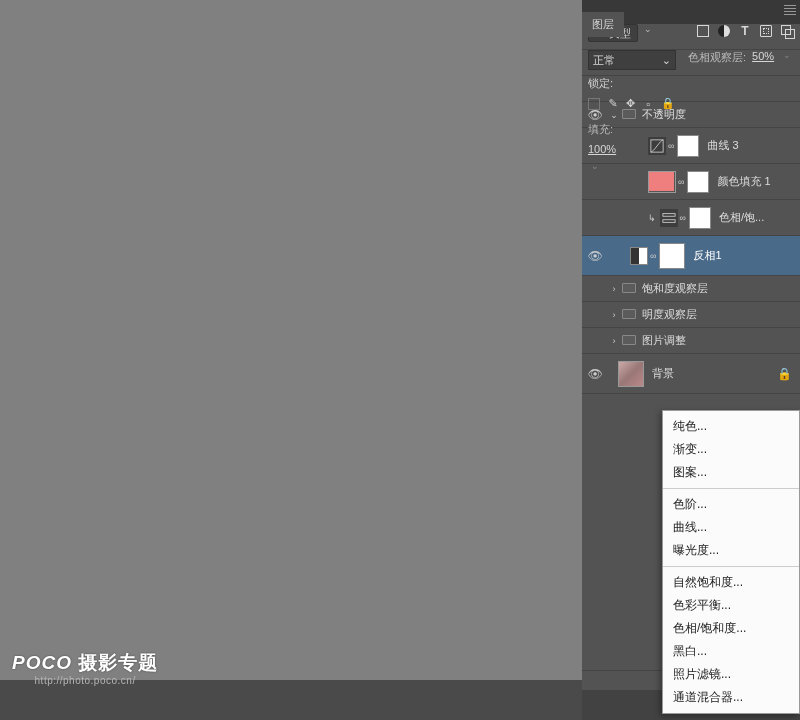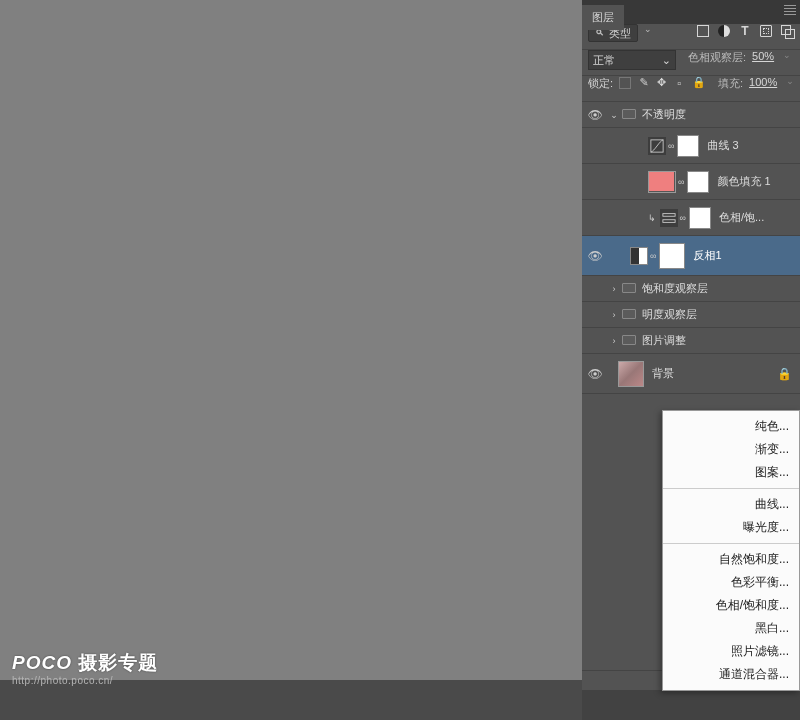--- a/index.html
+++ b/index.html
@@ -2,46 +2,46 @@
 <html><head>
 <meta charset="utf-8">
 <style>
   * { box-sizing: border-box; margin: 0; padding: 0; font-family: "Microsoft YaHei", "PingFang SC", Arial, sans-serif; }
   html, body { width: 800px; height: 720px; overflow: hidden; background: #000; }
   .app { position: relative; width: 800px; height: 720px; background: #4a4a4a; }
   .canvas { position: absolute; left: 0; top: 0; width: 582px; height: 680px; background: #808080; }
   .watermark { position: absolute; left: 12px; bottom: 34px; color: #fff; }
   .watermark .l1 { font-size: 19px; font-weight: 700; letter-spacing: 1px; text-shadow: 0 0 2px rgba(0,0,0,.5); }
   .watermark .l1 .poco { font-style: italic; }
-  .watermark .l2 { font-size: 10px; color: #b5b5b5; letter-spacing: .5px; margin-top: -1px; }
+  .watermark .l2 { font-size: 10px; color: #b5b5b5; letter-spacing: .5px; margin-top: -1px; text-align: center; }
 
   .panel { position: absolute; top: 0; right: 0; width: 218px; height: 720px; background: #535353; color: #d6d6d6; font-size: 11px; }
   .panel-tab { height: 24px; background: #383838; display: flex; align-items: center; }
-  .panel-tab .tab { padding: 5px 10px; background: #535353; color: #d6d6d6; position: relative; top:5px;}
+  .panel-tab .tab { padding: 5px 10px; background: #535353; color: #d6d6d6; position: relative; top:12px;}
   .panel-hamburger { position:absolute; top:5px; right:4px; display:flex; flex-direction:column; gap:2px;}
   .panel-hamburger span{width:12px;height:1px;background:#999;}
 
   .row { display: flex; align-items: flex-start; height: 26px; padding: 0 6px; gap: 6px; border-bottom: 1px solid #444; background:#535353;}
   .filter-row .search { display:inline-flex; align-items:center; gap:4px; background:#3f3f3f; border:1px solid #333; border-radius:2px; padding:2px 6px; height:18px; }
   .filter-row .search svg{width:10px;height:10px;fill:#bbb;}
   .filter-row .caret{font-size:9px;color:#bbb;}
   .filter-row .spacer{flex:1;}
   .filter-icons{display:flex; gap:7px; align-items:center;}
   .filter-icons .ico{width:14px;height:14px;display:flex;align-items:center;justify-content:center;color:#d6d6d6;}
   .ico-border{border:1px solid #d6d6d6;width:12px;height:12px;}
   .ico-dbl{position:relative;width:12px;height:12px;}
   .ico-dbl::before,.ico-dbl::after{content:"";position:absolute;border:1px solid #d6d6d6;width:8px;height:8px;}
   .ico-dbl::before{left:0;top:0;} .ico-dbl::after{left:4px;top:4px;}
 
   .select { flex: 0 0 88px; height:20px; background:#3f3f3f; border:1px solid #333; display:flex; align-items:center; padding:0 4px; justify-content:space-between;}
   .opt-label{color:#bbb;}
   .val{color:#d6d6d6; text-decoration: underline;}
   .mini-caret{font-size:9px;color:#888;margin-left:3px;}
 
-  .lock-row{font-size:11px;}
+  .lock-row{font-size:11px;flex-direction:column;}
   .lock-row .icons{display:flex;gap:7px;align-items:center;}
   .slot{width:12px;height:12px;border:1px solid #777;}
   .brush{display:inline-flex;align-items:center;justify-content:center;width:12px;height:12px;color:#ccc;}
   .arrows{font-size:11px;}
   .lock{font-size:11px;}
 
   .layers { background:#535353; }
   .layer{display:flex;align-items:center;height:36px;border-bottom:1px solid #444;padding-right:8px;}
   .layer.sm{height:26px;}
   .visibility{width:26px;text-align:center;color:#ccc;font-size:12px;}
@@ -65,21 +65,21 @@
   .lock-badge{margin-left:auto;color:#ccc;font-size:12px;}
   .neg{width:18px;height:18px;background:linear-gradient(90deg,#333 0 50%,#fff 50% 100%);border:1px solid #888;margin-right:2px;}
 
   .panel-bottom{position:absolute;bottom:30px;left:0;right:0;height:20px;border-top:1px solid #444;display:flex;align-items:center;justify-content:flex-end;gap:10px;padding:0 10px;color:#999;background:#535353;}
   .panel-below{position:absolute;bottom:0;left:0;right:0;height:30px;background:#424242;}
 
   
   .cmenu{position:absolute; right:0; top:410px; width:138px; background:#fbfbfb; border:1px solid #999; box-shadow:-2px 2px 6px rgba(0,0,0,.35); font-size:12px; color:#222;}
   .cgroup{border-bottom:1px solid #ccc;padding:4px 0;}
   .cgroup:last-child{border-bottom:none;}
-  .citem{padding:3px 10px;white-space:nowrap;text-align:right;}
+  .citem{padding:3px 10px;white-space:nowrap;}
 </style>
 </head>
 <body>
 
 <div class="app">
 
   <div class="canvas"></div>
 
   <div class="watermark">
     <div class="l1"><span class="poco">POCO</span> <span>摄影专题</span></div>
@@ -254,20 +254,21 @@
     <div class="panel-below"></div>
   </div>
 
   <div class="cmenu">
     <div class="cgroup">
       <div class="citem">纯色...</div>
       <div class="citem">渐变...</div>
       <div class="citem">图案...</div>
     </div>
     <div class="cgroup">
+      <div class="citem">色阶...</div>
       <div class="citem">曲线...</div>
       <div class="citem">曝光度...</div>
     </div>
     <div class="cgroup">
       <div class="citem">自然饱和度...</div>
       <div class="citem">色彩平衡...</div>
       <div class="citem">色相/饱和度...</div>
       <div class="citem">黑白...</div>
       <div class="citem">照片滤镜...</div>
       <div class="citem">通道混合器...</div>

